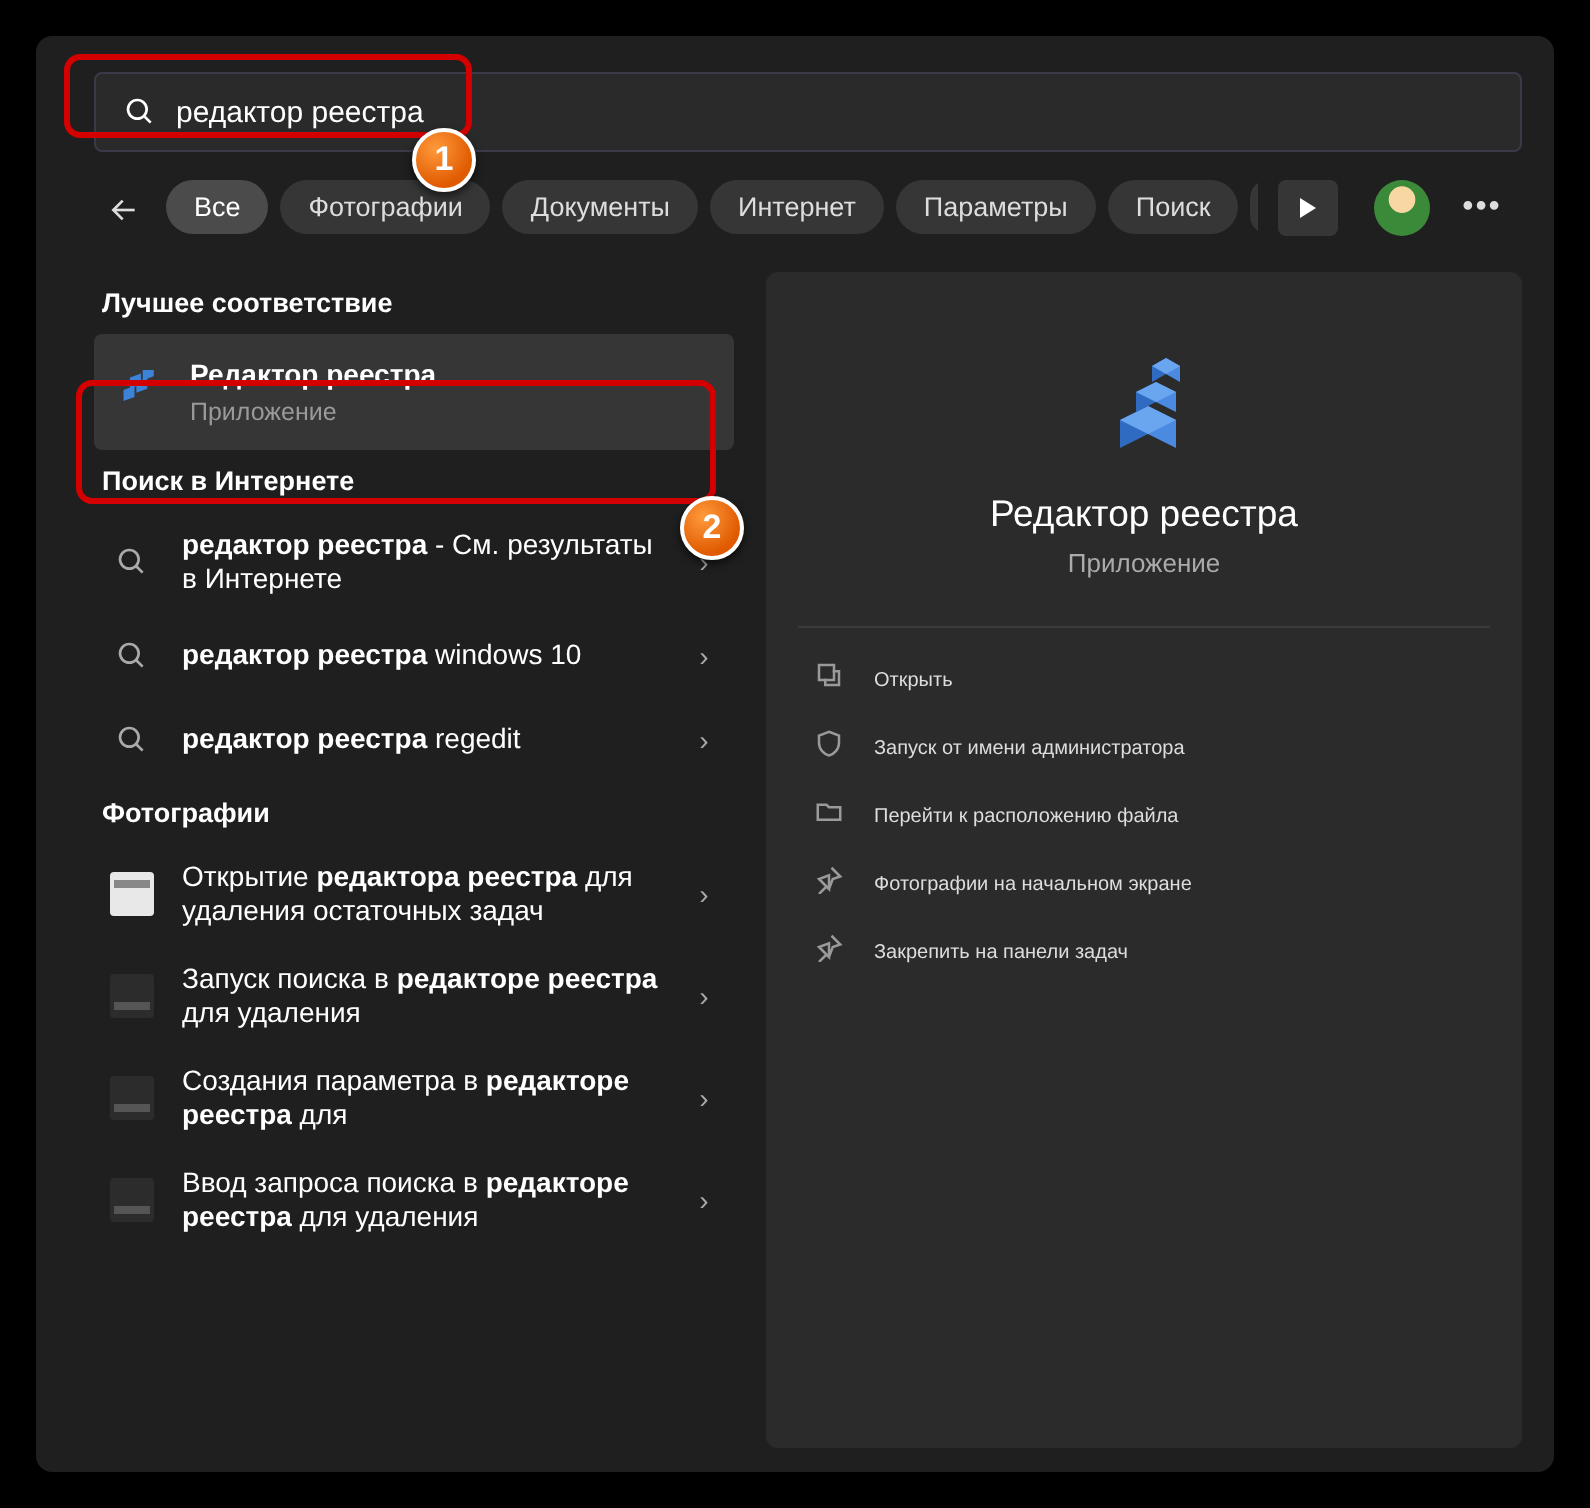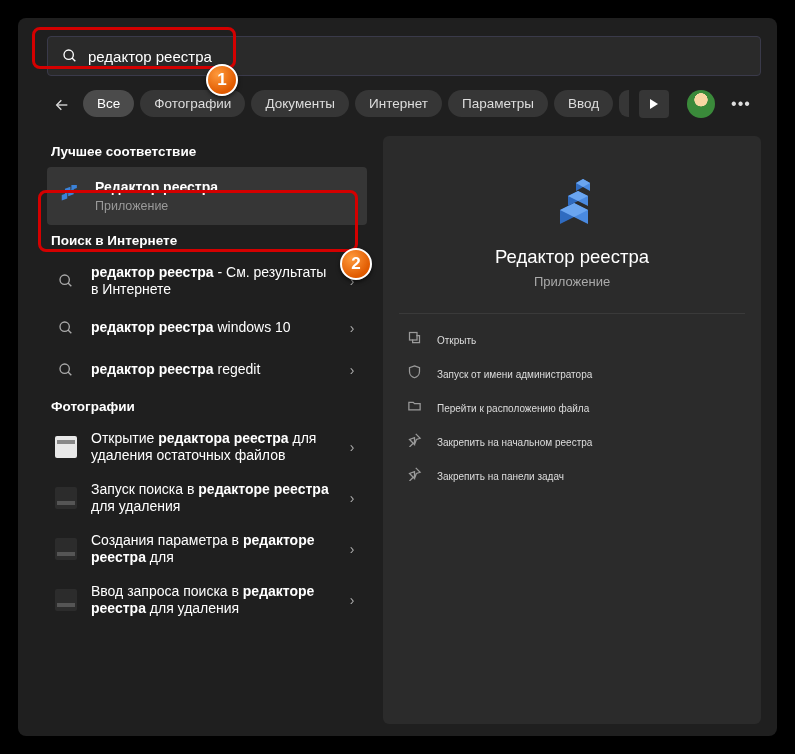--- a/index.html
+++ b/index.html
@@ -153,21 +153,21 @@
           <line x1="20" y1="12" x2="5" y2="12"></line>
           <polyline points="11 5 4 12 11 19"></polyline>
         </svg>
     </div>
     <div class="tabs">
       <div class="tab active">Все</div>
       <div class="tab">Фотографии</div>
       <div class="tab">Документы</div>
       <div class="tab">Интернет</div>
       <div class="tab">Параметры</div>
-      <div class="tab">Ввод</div>
+      <div class="tab">Поиск</div>
       <div class="tab partial">П</div>
     </div>
     <div class="play-btn">
       <svg width="10" height="10" viewBox="0 0 10 10">
           <polygon points="1,0 9,5 1,10" fill="currentColor"></polygon>
         </svg>
     </div>
     <div class="avatar"></div>
     <div class="more-btn">•••</div>
   </div>
@@ -233,21 +233,21 @@
         <div class="chev">›</div>
       </div>
 
       <div class="section-title">Фотографии</div>
 
       <div class="result">
         <div class="icon-slot">
             <div class="photo-icon"></div>
           </div>
         <div class="text">
-            <div class="title"><span>Открытие </span><b>редактора реестра</b><span> для удаления остаточных файлов</span></div>
+            <div class="title"><span>Открытие </span><b>редактора реестра</b><span> для удаления остаточных задач</span></div>
           </div>
         <div class="chev">›</div>
       </div>
       <div class="result">
         <div class="icon-slot">
             <div class="photo-icon dark"></div>
           </div>
         <div class="text">
             <div class="title"><span>Запуск поиска в </span><b>редакторе реестра</b><span> для удаления</span></div>
           </div>
@@ -319,21 +319,21 @@
             </svg>
           </span>
         <span>Перейти к расположению файла</span>
       </div>
       <div class="action-row">
         <span class="aicon">
             <svg width="15" height="15" viewBox="0 0 24 24" fill="none" stroke="currentColor" stroke-width="2">
               <path d="M14 3 L21 10 L15 12 L12 20 L10 18 L4 24 M10 18 L6 14 M12 20 L4 12 L12 9 Z"></path>
             </svg>
           </span>
-        <span>Закрепить на начальном реестра</span>
+        <span>Фотографии на начальном экране</span>
       </div>
       <div class="action-row">
         <span class="aicon">
             <svg width="15" height="15" viewBox="0 0 24 24" fill="none" stroke="currentColor" stroke-width="2">
               <path d="M14 3 L21 10 L15 12 L12 20 L10 18 L4 24 M10 18 L6 14 M12 20 L4 12 L12 9 Z"></path>
             </svg>
           </span>
         <span>Закрепить на панели задач</span>
       </div>
     </div>

